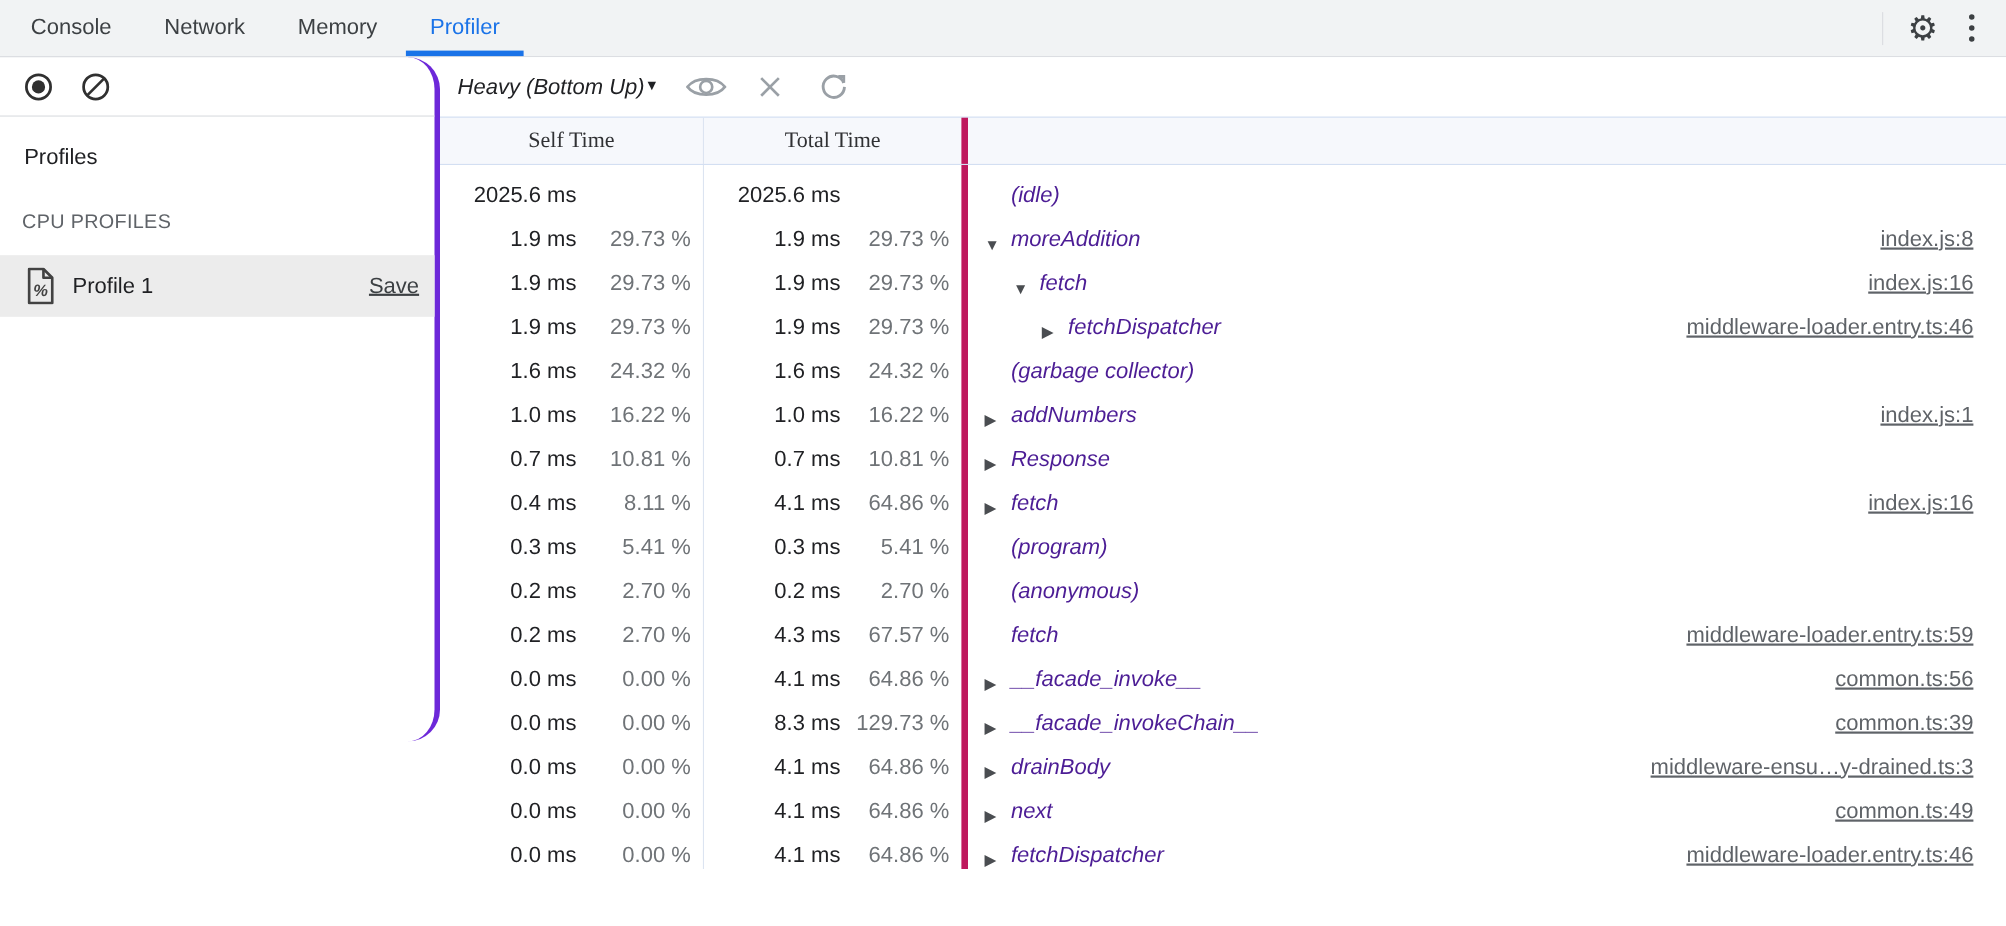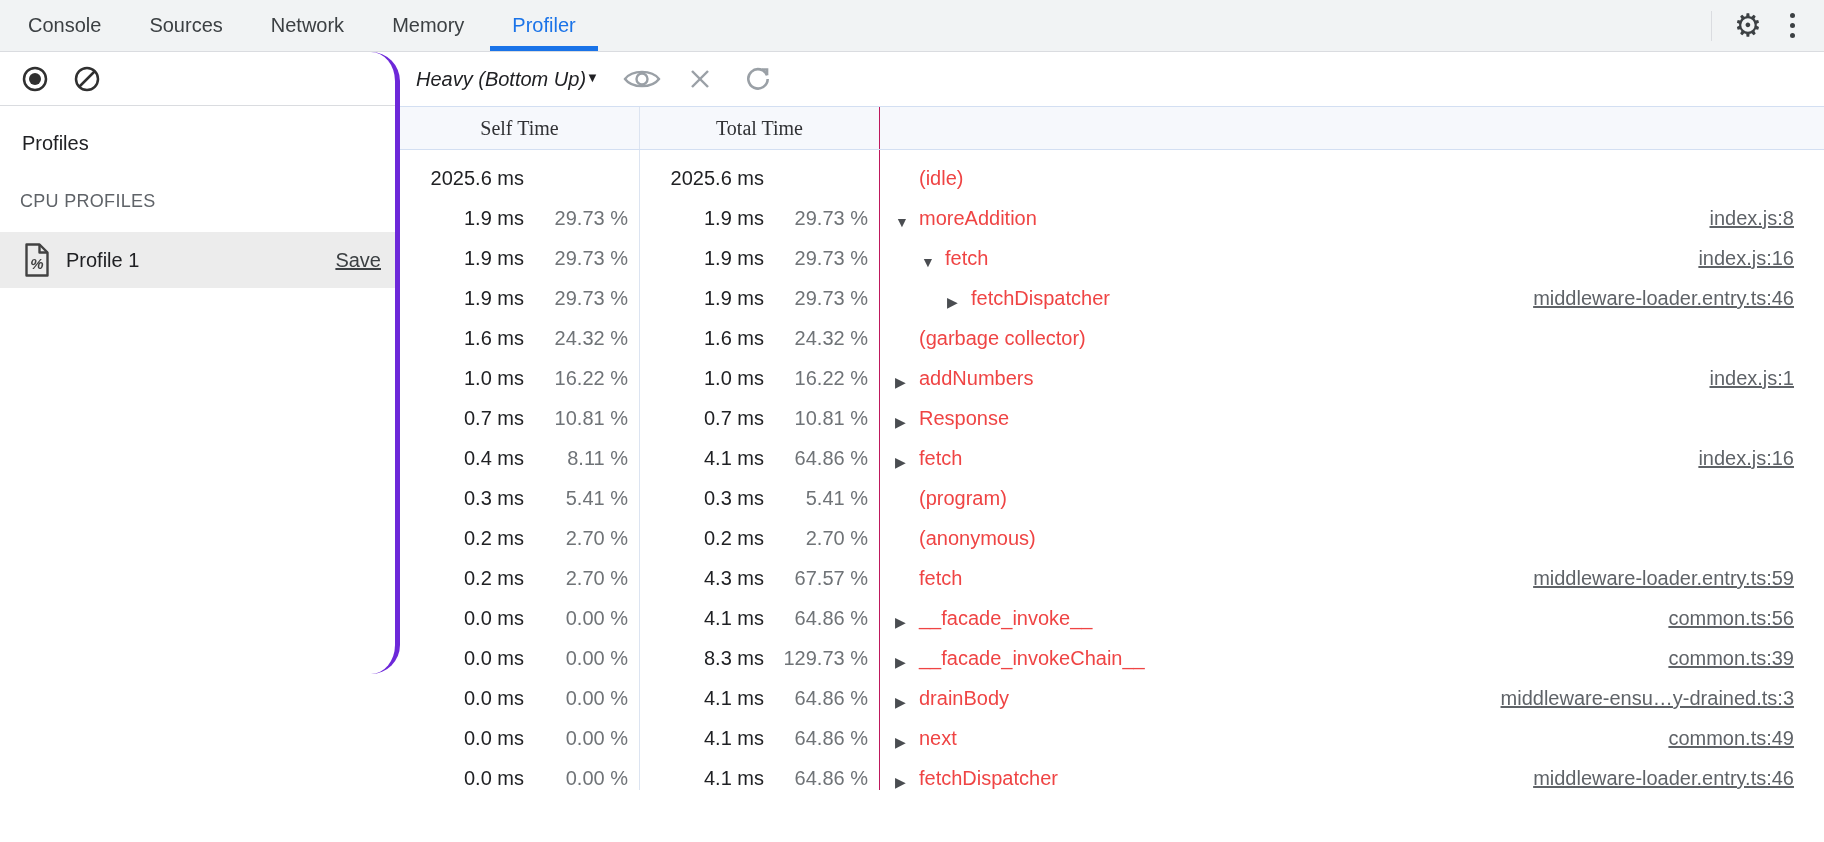--- a/index.html
+++ b/index.html
@@ -40,44 +40,43 @@
   .caret { font-size:13px; color:#202124; padding-top:2px; }
   .tool-icons { display:flex; align-items:center; margin-left:22px; gap:16px; }
   .tool-icons .icon-btn { width:42px; height:42px; }
 
   
   .grid { flex:1; display:flex; flex-direction:column; min-height:0; }
   .ghead { height:44px; flex:0 0 44px; background:#f6f8fc; border-top:1px solid #d3dff2; border-bottom:1px solid #d3dff2;
     display:flex; font-size:20px; color:#303134;font-family:Liberation Serif, serif; }
   .ghead .hcell { display:flex; align-items:center; justify-content:center; }
   .h-self,.c-self { width:240px; flex:0 0 240px; border-right:1px solid #dce4f1; }
-  .h-total,.c-total { width:240px; flex:0 0 240px; border-right:1px solid #be185d; }
+  .h-total,.c-total { width:240px; flex:0 0 240px; border-right:6px solid #be185d; }
   .h-fn { flex:1; justify-content:flex-start !important; padding-left:15px; }
   .gbody { flex:1; display:flex; flex-direction:column; min-height:0; }
   .trow { height:40px; flex:0 0 40px; display:flex; font-size:20px; }
   .trow.filler { flex:1 1 auto; height:auto; }
   .cell { display:flex; align-items:flex-end; }
   .t-ms { width:124px; flex:0 0 124px; text-align:right; color:#202124; }
   .t-pct { flex:1; text-align:right; padding-right:11px; color:#6f7377; }
   .c-fn { flex:1; padding-left:15px; min-width:0; }
   .indent { flex:0 0 auto; }
   .arrow { width:24px; flex:0 0 24px; font-size:14px; color:#4a4d51; }
-  .fname { color:#ef4444; white-space:nowrap; }
+  .fname { color:#4c1d95; white-space:nowrap;font-style:italic; }
   .flink { margin-left:auto; padding-right:30px; font-size:20px; color:#5f6368; text-decoration:underline; cursor:pointer; white-space:nowrap; }
   svg { display:block; }
 </style>
 </head>
 <body>
 
 <div class="app">
 
   <div class="tabbar">
     <div id="tabs" style="display: flex;">
         <div class="tab">Console</div>
-        <div class="tab">Sources</div>
         <div class="tab">Network</div>
         <div class="tab">Memory</div>
         <div class="tab active">Profiler</div>
       </div>
     <div class="tabbar-right">
       <div class="tb-divider"></div>
       <div class="icon-btn">
         <span class="gear-glyph">⚙</span>
       </div>
       <div class="icon-btn">

